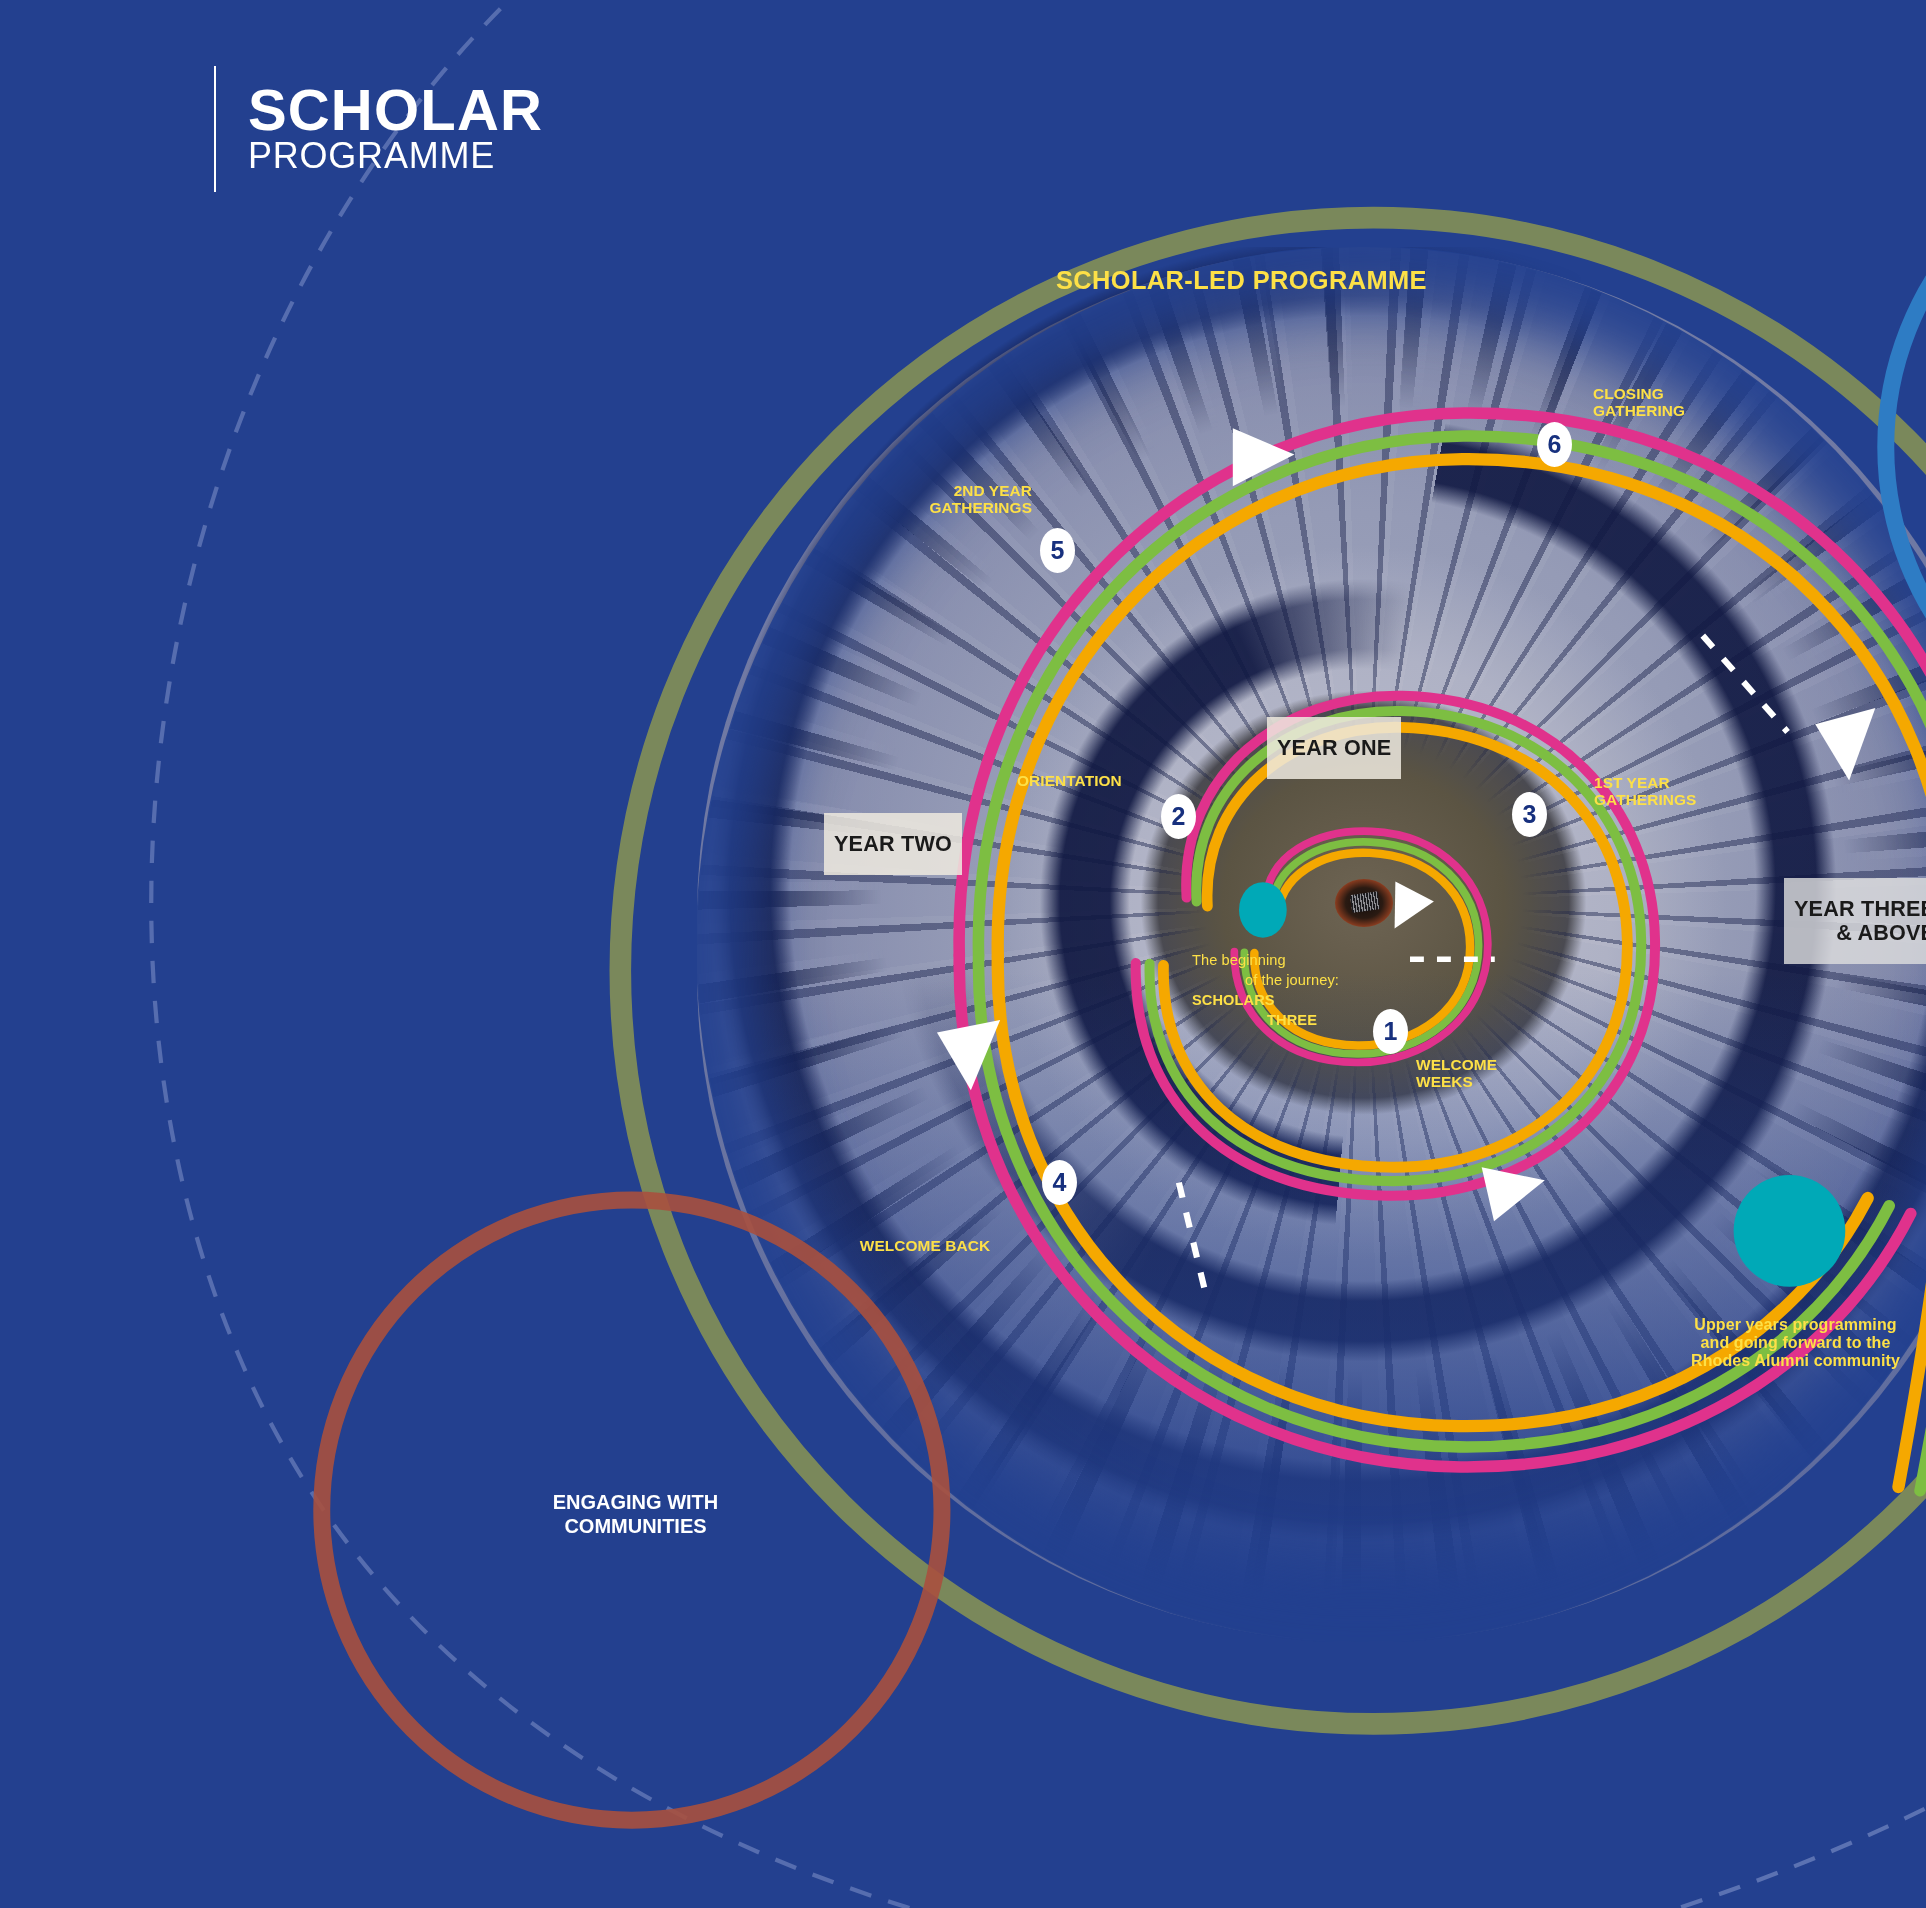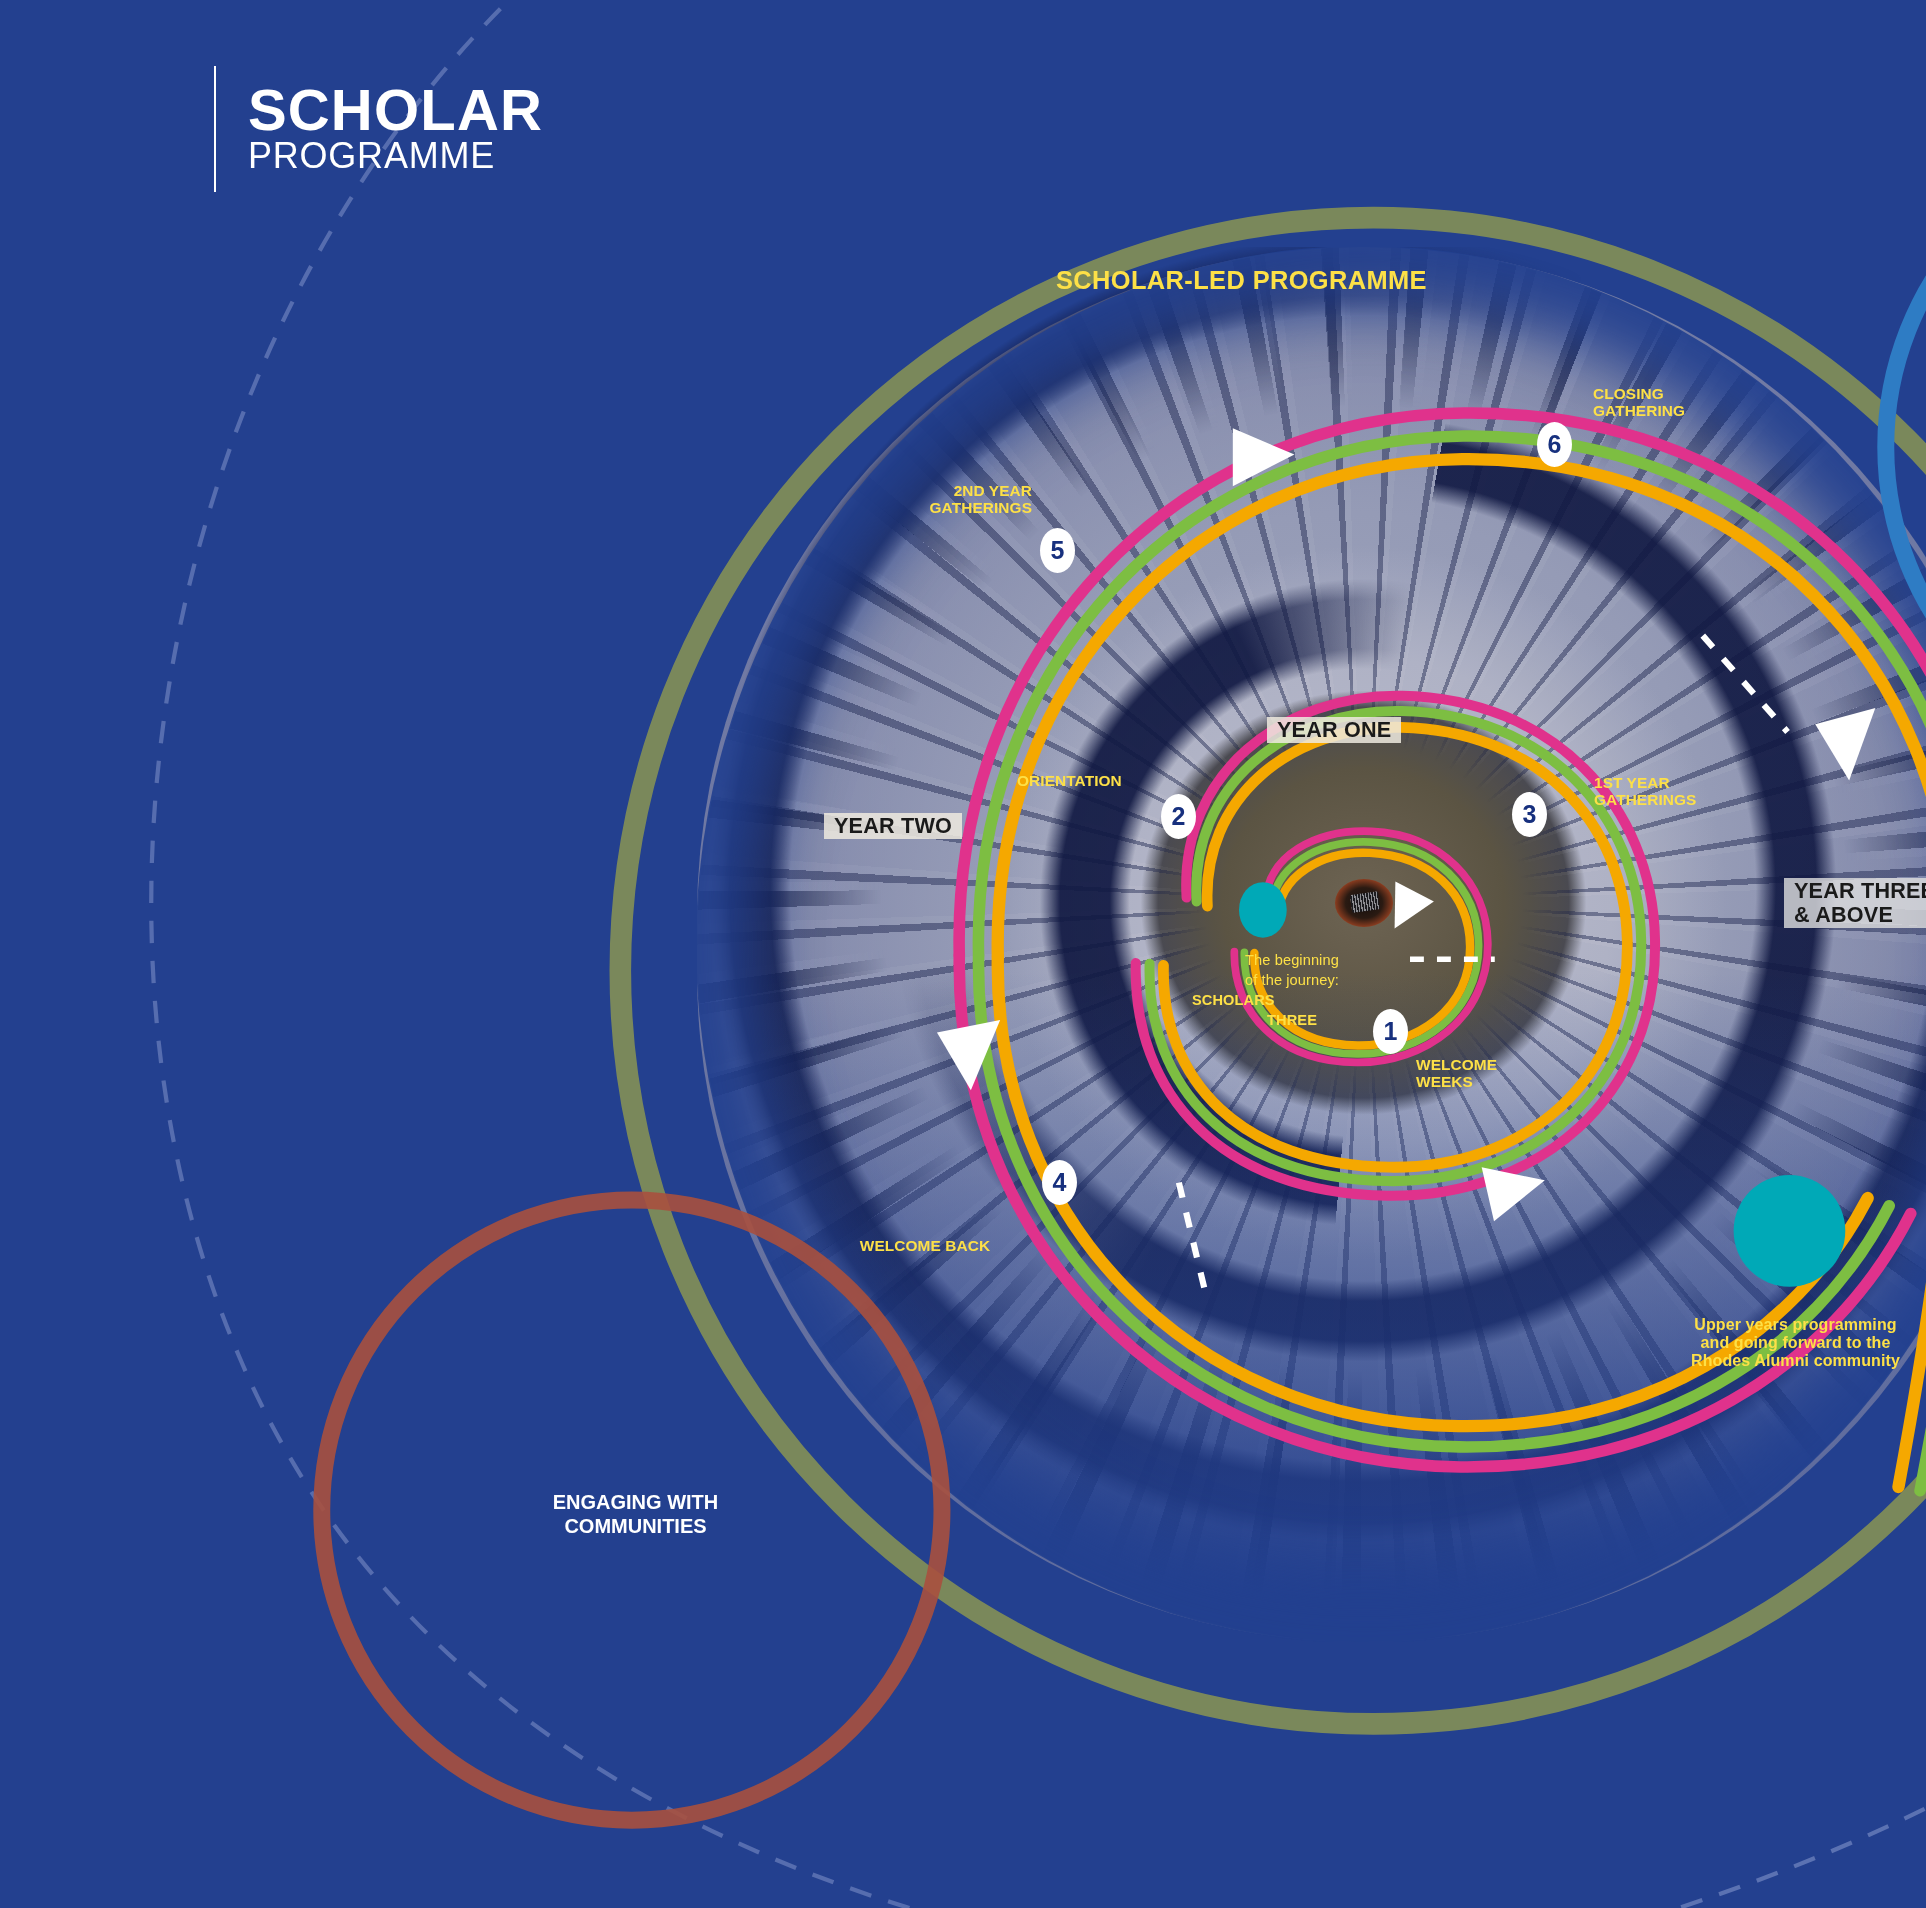--- a/index.html
+++ b/index.html
@@ -103,21 +103,21 @@
 
   
   #overlay{position:absolute;inset:0;width:2706px;height:1908px;}
 
   
   .lbl{position:absolute;color:#fde047;font-weight:700;letter-spacing:0.1px;line-height:1.12;}
   .cap{font-size:15.4px;text-transform:uppercase;}
   .yearbox{
     position:absolute;background:rgba(237,233,222,.86);
     color:#1a1a1a;font-weight:900;font-size:21.6px;line-height:1.12;
-    padding:1px 10px;text-transform:uppercase;letter-spacing:0.2px;white-space:pre-line;
+    padding:19px 10px;text-transform:uppercase;letter-spacing:0.2px;white-space:pre-line;text-align:right;
   }
   .circ-label{position:absolute;color:#fff;font-weight:800;line-height:1.18;text-align:center;}
   .num{
     position:absolute;width:35px;height:45px;border-radius:50%;
     background:#fff;color:#17307e;font-weight:900;font-size:25px;
     display:flex;align-items:center;justify-content:center;
   }
 
   
   #logo{position:absolute;left:73px;top:54px;display:flex;align-items:center;gap:7px;}
@@ -237,21 +237,21 @@
   <div class="lbl" style="left:1056px;top:266px;font-size:25.4px;letter-spacing:0.4px;">SCHOLAR-LED PROGRAMME</div>
 
   <div class="circ-label" style="left:335px;top:1491px;width:601px;font-size:20px;white-space:pre-line;">ENGAGING WITH
 COMMUNITIES</div>
 
   <div class="yearbox" style="left:1267px;top:717px;">YEAR ONE</div>
   <div class="yearbox" style="left:824px;top:813px;">YEAR TWO</div>
   <div class="yearbox" style="left:1784px;top:878px;background:rgba(222,222,222,.80);">YEAR THREE
 &amp; ABOVE</div>
 
-  <div class="lbl" style="left:1192px;top:952px;width:200px;text-align:center;font-size:14.6px;font-weight:500;">The beginning</div>
+  <div class="lbl" style="left:1192px;top:952px;width:200px;text-align:left;font-size:14.6px;font-weight:500;">The beginning</div>
   <div class="lbl" style="left:1192px;top:972px;width:200px;text-align:center;font-size:14.6px;font-weight:500;">of the journey:</div>
   <div class="lbl" style="left:1192px;top:992px;width:200px;text-align:left;font-size:14.6px;font-weight:800;">SCHOLARS</div>
   <div class="lbl" style="left:1192px;top:1012px;width:200px;text-align:center;font-size:14.6px;font-weight:800;">THREE</div>
 
   <div class="num" style="left:1373px;top:1009px;">1</div>
   <div class="lbl cap" style="left:1416px;top:1056px;width:169px;white-space:pre-line;">WELCOME
 WEEKS</div>
 
   <div class="num" style="left:1161px;top:794px;">2</div>
   <div class="lbl cap" style="left:1017px;top:772px;width:177px;white-space:pre-line;">ORIENTATION</div>

